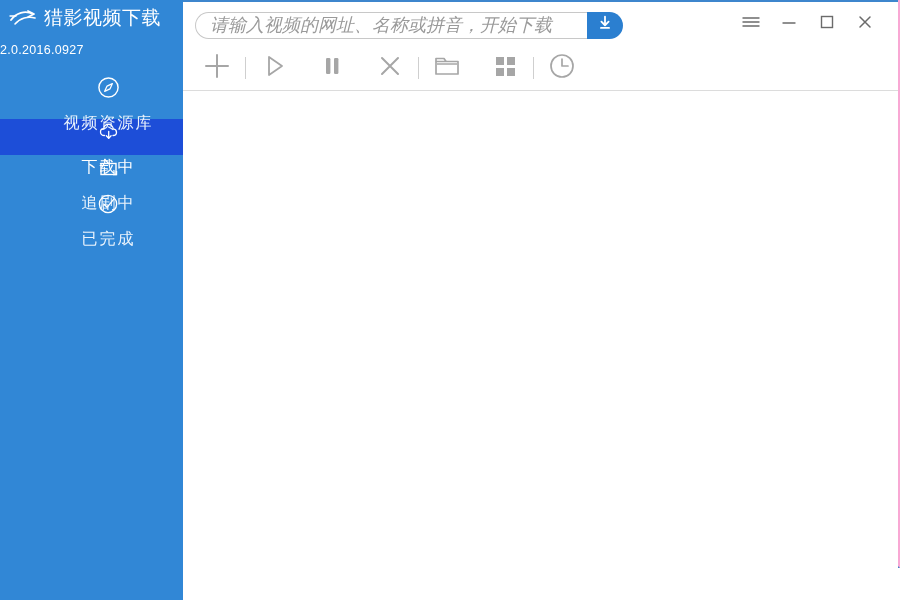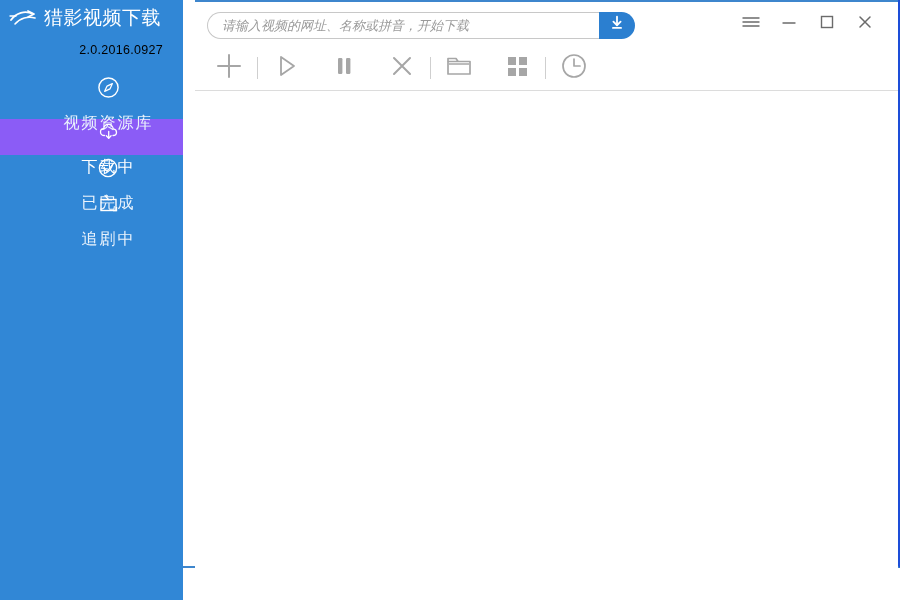--- a/index.html
+++ b/index.html
@@ -6,24 +6,23 @@
   html, body {
     width: 900px; height: 600px;
     background: #ffffff;
     font-family: "Liberation Sans", "DejaVu Sans", sans-serif;
     overflow: hidden;
   }
   #app {
     position: relative;
     width: 900px; height: 568px;
     background: #ffffff;
-    border-right: 2px solid #1d4ed8;
+    border-right: 2px solid #f9a8d4;
     border-bottom: 2px solid #3e86cd;
     display: flex;
-    gap: 12px;
   }
 
   
   .sidebar {
     width: 183px;
     height: 600px;
     background: #3187d6;
     flex: 0 0 183px;
     position: relative;
   }
@@ -39,41 +38,40 @@
     flex: 0 0 30px;
     display: flex; align-items: center; justify-content: center;
   }
   .brand-title {
     color: #ffffff;
     font-size: 19px;
     letter-spacing: 0.5px;
     white-space: nowrap;
   }
   .version {
-    text-align: right;
-    padding-right: 20px;
-    color: #000000;
+    text-align: left;
+    color: #ffffff;
     font-size: 12.5px;
     margin-top: 7px;
     letter-spacing: 0.3px;
   }
   .nav { margin-top: 18px; }
   .nav-item {
     height: 36px;
     display: flex;
     align-items: center;
     padding-left: 34px;
     gap: 14px;
     color: #eaf3fc;
     font-size: 16px;
     letter-spacing: 2px;
     cursor: default;
     flex-direction: column;
   }
-  .nav-item.active { background: #8b5cf6; color: #ffffff; }
+  .nav-item.active { background: #1d4ed8; color: #ffffff; }
   .nav-icon {
     width: 24px; height: 24px;
     flex: 0 0 24px;
     display: flex; align-items: center; justify-content: center;
   }
   .nav-gap { height: 8px; }
 
   
   .main {
     flex: 1 1 auto;
@@ -101,21 +99,21 @@
   }
   .search-input {
     width: 392px;
     height: 27px;
     border: 1px solid #c8c8c8;
     border-right: none;
     border-radius: 14px 0 0 14px;
     background: #ffffff;
     padding: 0 15px 0 14px;
     font-family: "Liberation Sans", sans-serif;
-    font-size: 13px;
+    font-size: 18px;
     font-style: italic;
     color: #8b5cf6;
     outline: none;
   }
   .search-input::placeholder { color: #9a9a9a; font-style: italic; }
   .search-go {
     width: 36px;
     height: 27px;
     background: #2b7fd0;
     border: none;
@@ -204,37 +202,37 @@
             <path d="M7.5 16.5 C5 16.5 3.5 15 3.5 13 C3.5 11.2 4.9 9.7 6.7 9.6 C7 7.2 9 5.4 11.4 5.4 C14 5.4 16 7.4 16.2 9.9 C18 10.1 19.5 11.4 19.5 13.2 C19.5 15 18.1 16.5 16 16.5" stroke="#ffffff" stroke-width="1.3" fill="none" stroke-linecap="round"></path>
             <path d="M11.7 12.5 L11.7 19" stroke="#ffffff" stroke-width="1.3" stroke-linecap="round"></path>
             <path d="M9.3 16.8 L11.7 19.3 L14.1 16.8" stroke="#ffffff" stroke-width="1.3" fill="none" stroke-linecap="round" stroke-linejoin="round"></path>
           </svg>
         </span>
         <span>下载中</span>
       </div>
 
       <div class="nav-item">
         <span class="nav-icon">
-          <svg width="23" height="23" viewBox="0 0 24 24">
-            <circle cx="11.5" cy="12.5" r="9" stroke="#ffffff" stroke-width="1.4" fill="none"></circle>
-            <path d="M7 12.5 L10.5 16 L17.5 7.5" stroke="#ffffff" stroke-width="1.4" fill="none" stroke-linecap="round" stroke-linejoin="round"></path>
-          </svg>
-        </span>
-        <span>已完成</span>
-      </div>
-
-      <div class="nav-item">
-        <span class="nav-icon">
           <svg width="24" height="24" viewBox="0 0 24 24">
             <rect x="4" y="8.5" width="15" height="11" stroke="#ffffff" stroke-width="1.4" fill="none"></rect>
             <path d="M11.5 8.5 L8 4.5" stroke="#ffffff" stroke-width="1.2" stroke-linecap="round"></path>
             <path d="M16 19.5 L19.5 19.5 L19.5 16" stroke="#ffffff" stroke-width="1.4" fill="none"></path>
           </svg>
         </span>
         <span>追剧中</span>
+      </div>
+
+      <div class="nav-item">
+        <span class="nav-icon">
+          <svg width="23" height="23" viewBox="0 0 24 24">
+            <circle cx="11.5" cy="12.5" r="9" stroke="#ffffff" stroke-width="1.4" fill="none"></circle>
+            <path d="M7 12.5 L10.5 16 L17.5 7.5" stroke="#ffffff" stroke-width="1.4" fill="none" stroke-linecap="round" stroke-linejoin="round"></path>
+          </svg>
+        </span>
+        <span>已完成</span>
       </div>
 
 
     </div>
   </div>
 
   <div class="main">
 
     <div class="topbar">
 

